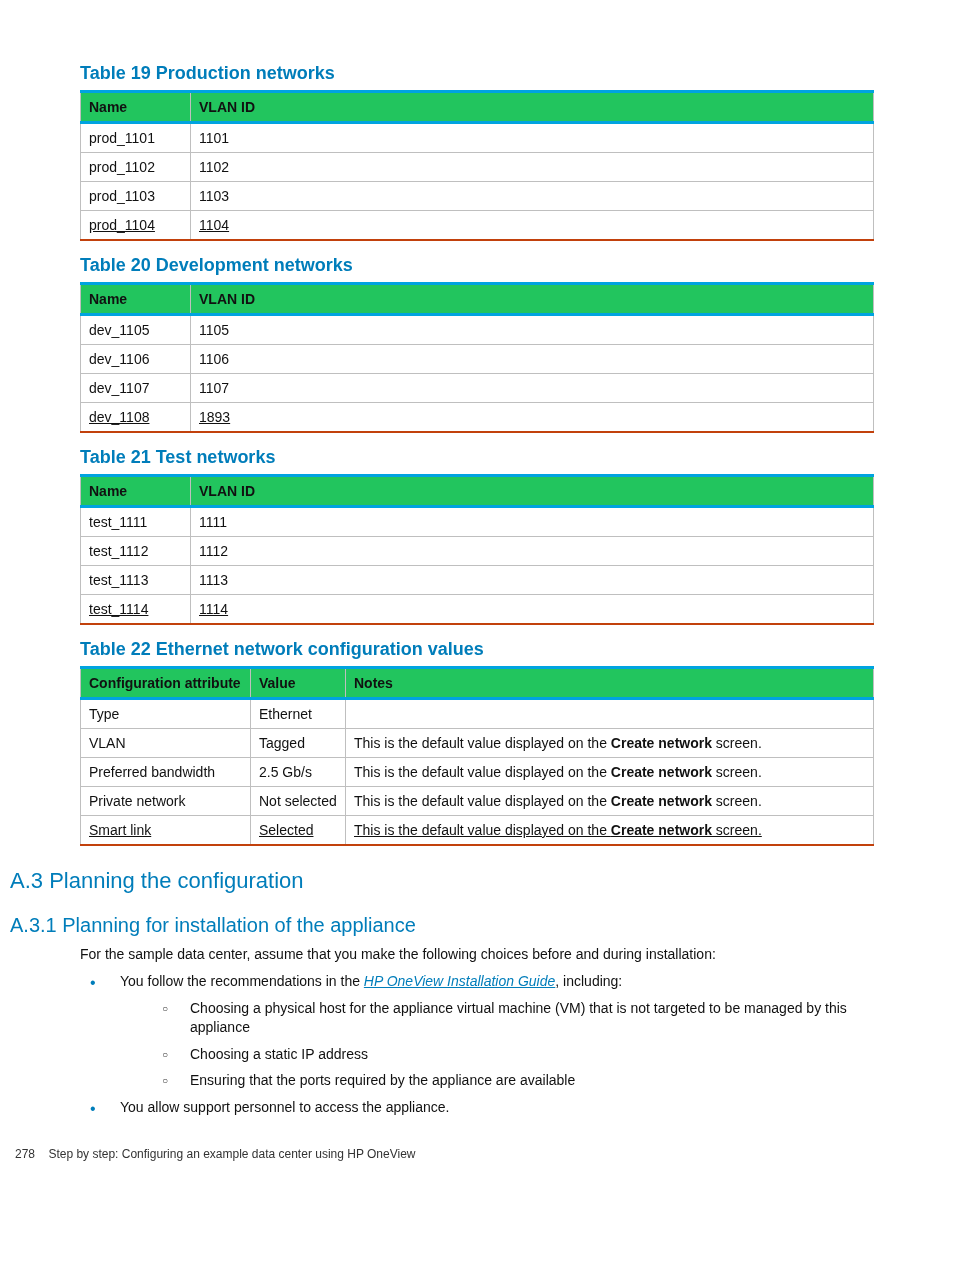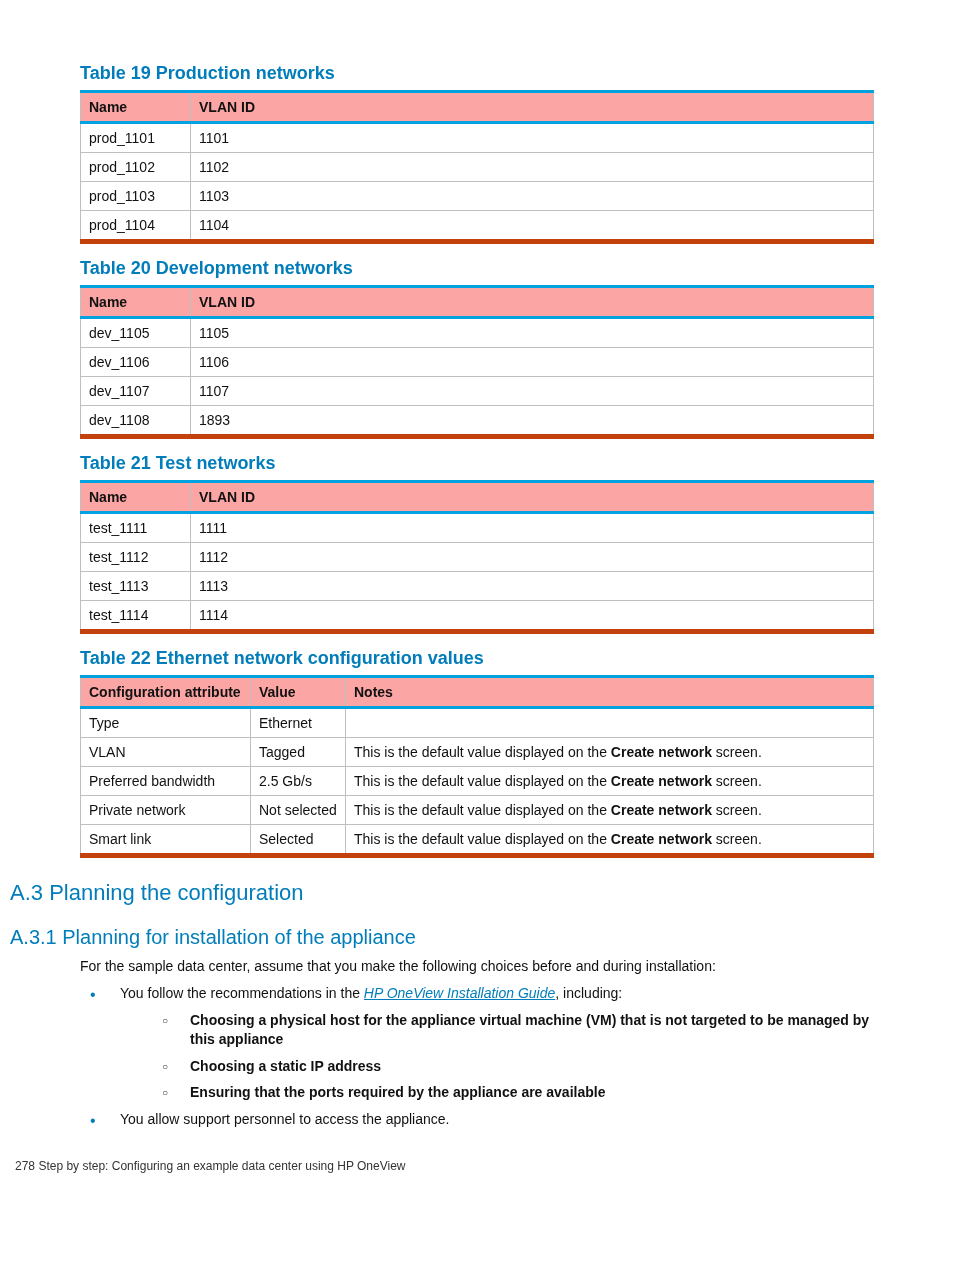--- a/index.html
+++ b/index.html
@@ -28,25 +28,26 @@
     padding: 6px 8px;
     text-align: left;
     font-size: 14px;
     vertical-align: top;
   }
   table.data thead tr {
     border-top: 3px solid #00a3e0;
     border-bottom: 3px solid #00a3e0;
   }
   table.data tbody tr:last-child td {
-    border-bottom: 5px solid #c2410c;
+    border-bottom: 2px solid #c2410c;
+    text-decoration: underline;
   }
   table.data th {
     font-weight: bold;
-    background: #fca5a5;
+    background: #22c55e;
   }
   .two-col col.c1 { width: 110px; }
   .two-col col.c2 { width: auto; }
   .three-col col.c1 { width: 170px; }
   .three-col col.c2 { width: 95px; }
   .three-col col.c3 { width: auto; }
   h2.section {
     color: #007dba;
     font-weight: normal;
     font-size: 22px;
@@ -77,21 +78,20 @@
     content: "•";
     color: #007dba;
     position: absolute;
     left: 10px;
     font-size: 16px;
   }
   ul.circles {
     list-style: none;
     padding-left: 0;
     margin: 6px 0;
-    font-weight: bold;
   }
   ul.circles > li {
     position: relative;
     padding-left: 70px;
     margin: 8px 0;
     line-height: 1.35;
   }
   ul.circles > li::before {
     content: "○";
     color: #333;
@@ -103,21 +103,21 @@
   a.doclink {
     color: #007dba;
     font-style: italic;
     text-decoration: underline;
   }
   .footer {
     margin-top: 30px;
     font-size: 12px;
     color: #333;
   }
-  .footer .pg { margin-left: -65px;}
+  .footer .pg { margin-right: 10px; margin-left: -65px;}
   strong { font-weight: bold; }
 </style>
 </head>
 <body>
 
 <div class="tbl-caption">Table 19 Production networks</div>
 <table class="data two-col">
   <colgroup>
       <col class="c1">
       <col class="c2">

